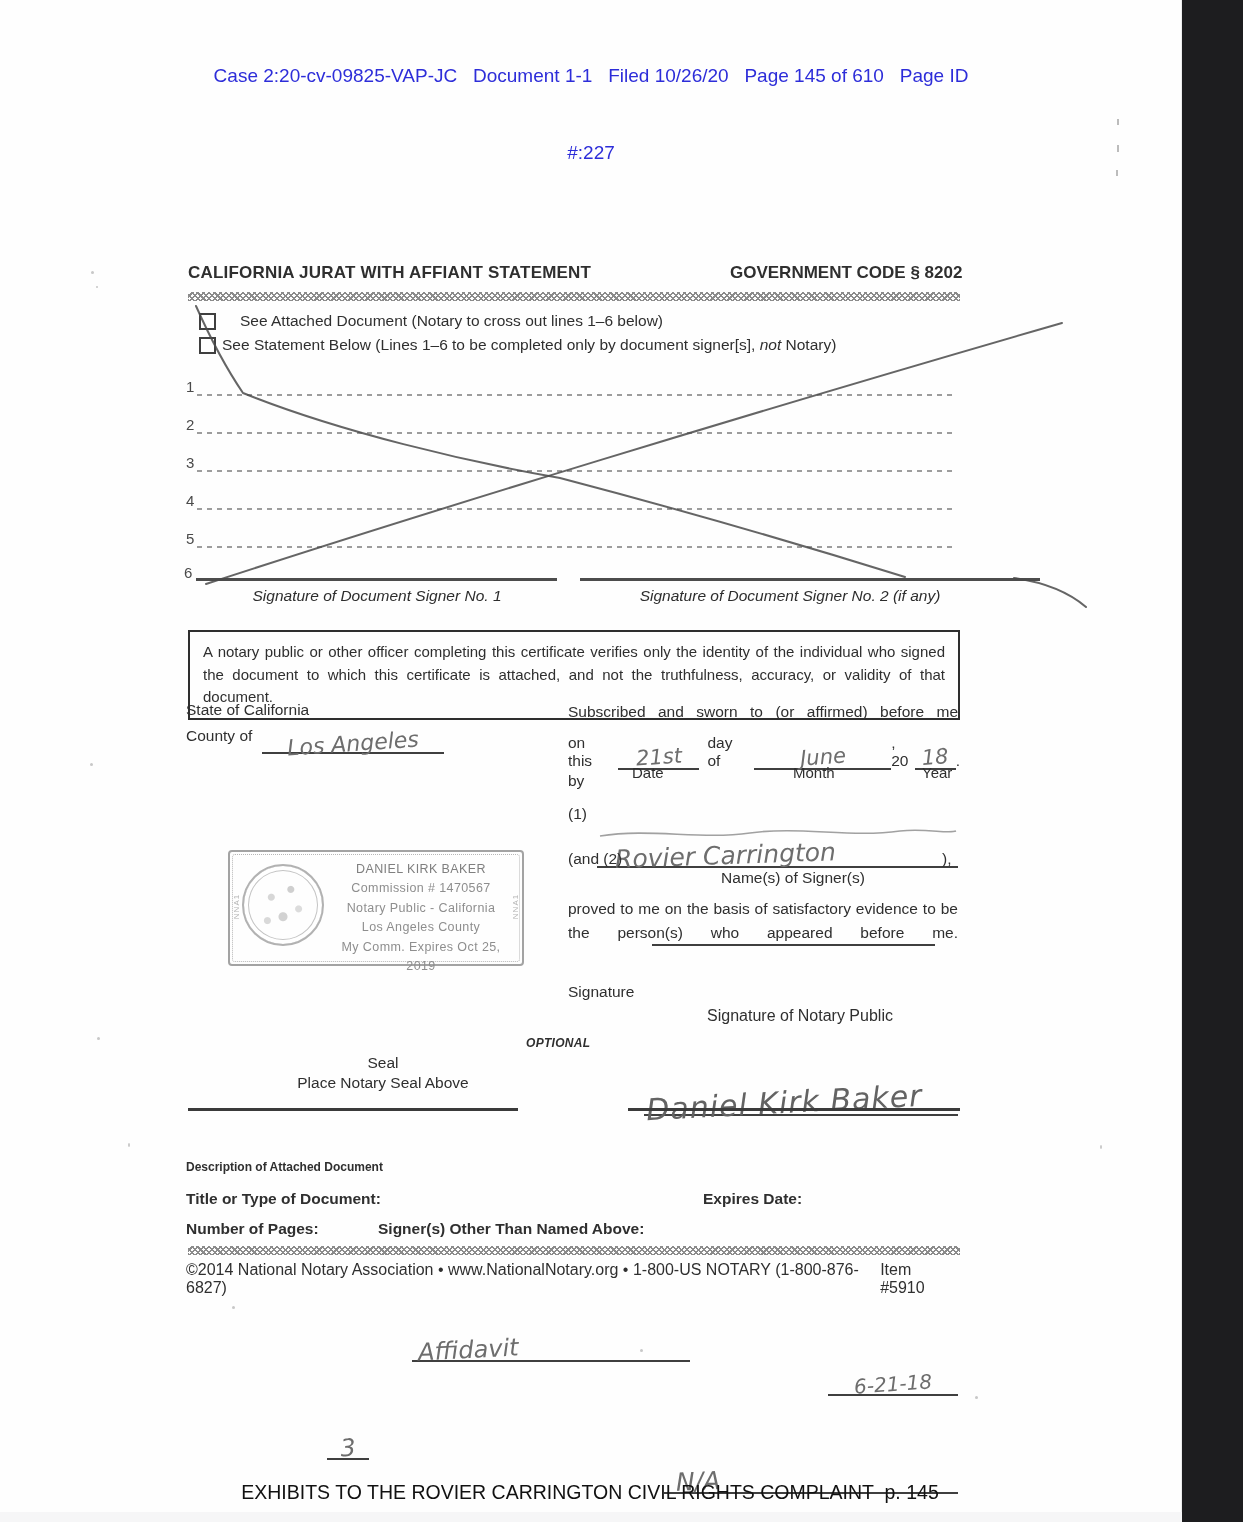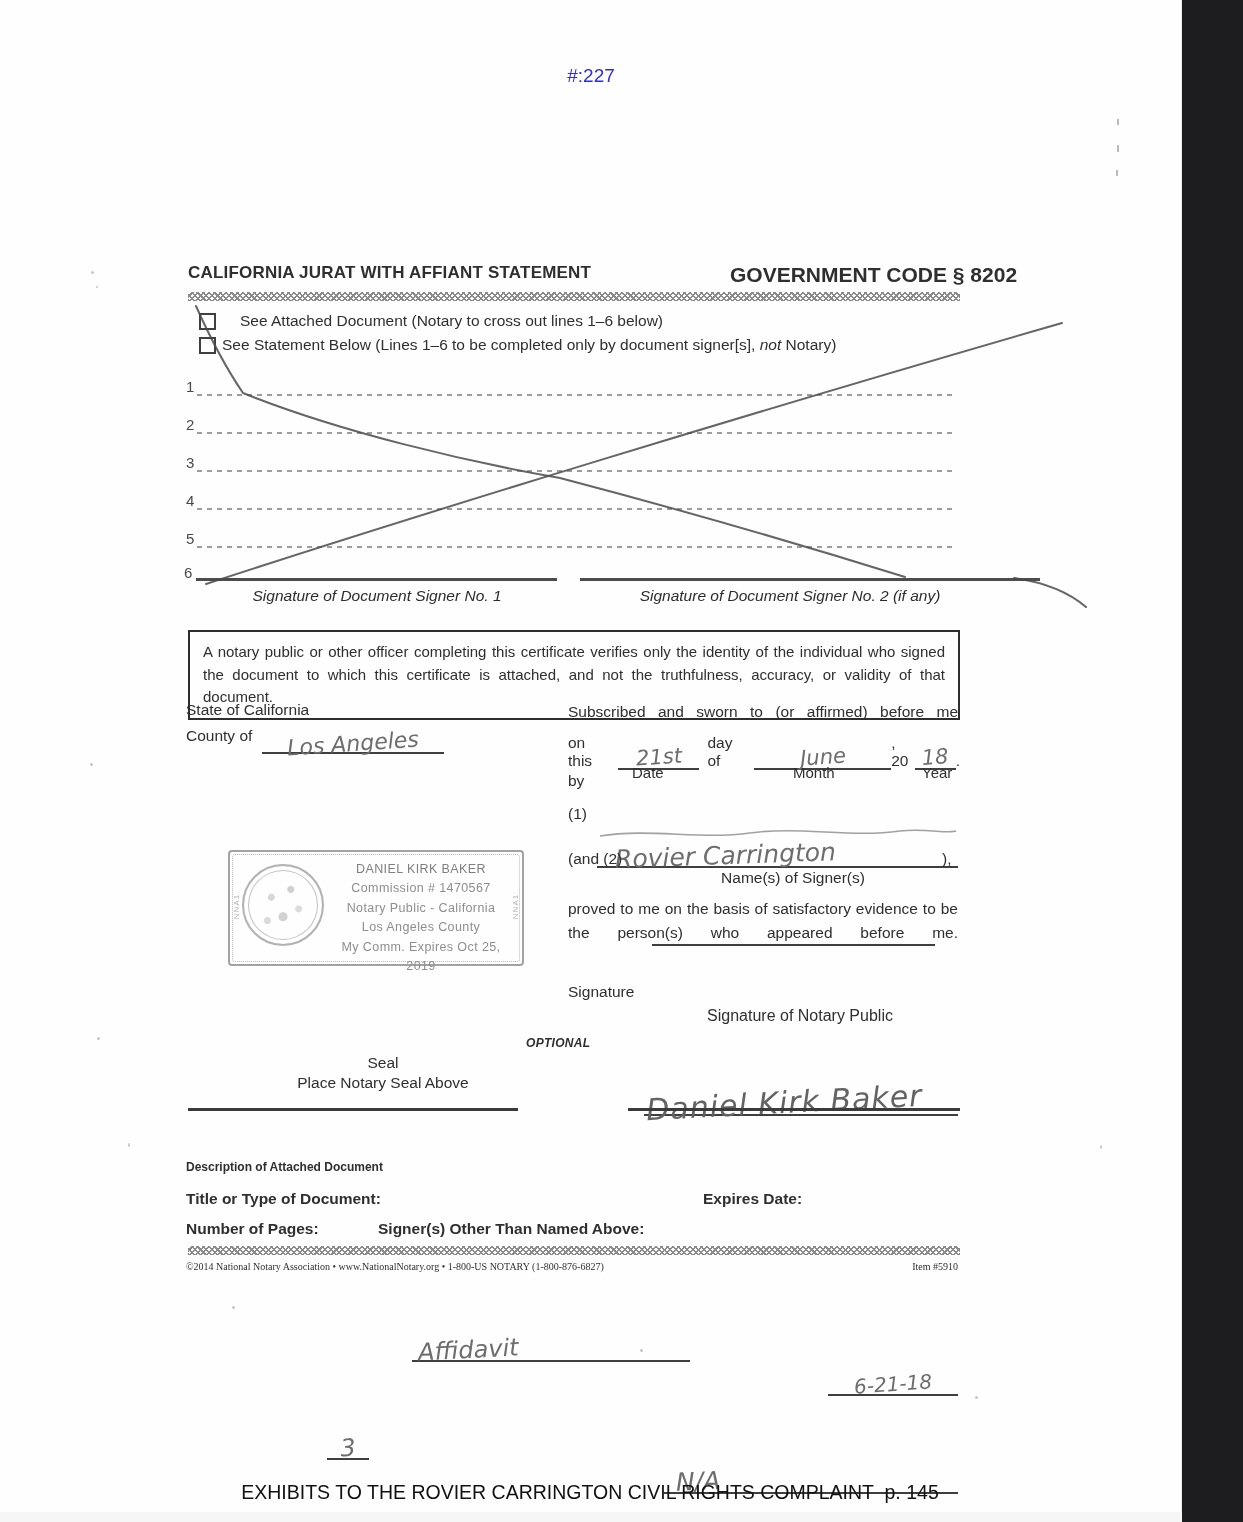--- a/index.html
+++ b/index.html
@@ -46,25 +46,26 @@
   .speck{position:absolute;background:#9a9a9a;opacity:.55;border-radius:50%;}
   .tick{position:absolute;background:#8f8f8f;opacity:.6;}
   svg.overlay{position:absolute;left:0;top:0;pointer-events:none;}
 </style>
 </head>
 <body>
 
 <div class="stage">
 
   <div class="abs header pre" style="color:#2d2dd9;">
+    <div>Case 2:20-cv-09825-VAP-JC   Document 1-1   Filed 10/26/20   Page 145 of 610   Page ID</div>
     <div>#:227</div>
   </div>
 
   <div class="abs b" style="left:188px;top:263px;font-size:17px;letter-spacing:.2px;">CALIFORNIA JURAT WITH AFFIANT STATEMENT</div>
-  <div class="abs b" style="left:730px;top:263px;font-size:21px;">GOVERNMENT CODE § 8202</div>
+  <div class="abs b" style="left:730px;top:263px;font-size:17px;">GOVERNMENT CODE § 8202</div>
   <div class="abs hatch" style="left:188px;top:292px;width:772px;"></div>
 
   <div class="abs cbx" style="left:199px;top:313px;"></div>
   <div class="abs bodytxt" style="left:240px;top:312px;text-align:center;">See Attached Document (Notary to cross out lines 1–6 below)</div>
   <div class="abs cbx" style="left:199px;top:337px;"></div>
   <div class="abs bodytxt" style="left:222px;top:336px;">
     <span>See Statement Below (Lines 1–6 to be completed only by document signer[s], </span><span class="i">not</span><span> Notary)</span>
   </div>
 
   <div class="abs num" style="left:186px;top:378px;">1</div>
@@ -170,21 +171,21 @@
   <div class="abs b" style="left:186px;top:1220px;font-size:15.5px;">Number of Pages:</div>
   <div class="abs blank" style="left:327px;top:1202px;width:42px;height:32px;">
     <span class="hand hv" style="font-size:24px;bottom:-4px;">3</span>
   </div>
   <div class="abs b" style="left:378px;top:1220px;font-size:15.5px;">Signer(s) Other Than Named Above:</div>
   <div class="abs blank" style="left:664px;top:1200px;width:294px;height:34px;">
     <span class="hand" style="position:absolute;left:12px;bottom:-4px;font-size:25px;transform:rotate(-2deg);">N/A</span>
   </div>
 
   <div class="abs hatch" style="left:188px;top:1246px;width:772px;"></div>
-  <div class="abs" style="left:186px;top:1261px;width:772px;display:flex;justify-content:space-between;font-size:10px;font-family:Liberation Serif, serif;">
+  <div class="abs" style="left:186px;top:1261px;width:772px;display:flex;justify-content:space-between;font-size:16px;">
     <span>©2014 National Notary Association • www.NationalNotary.org • 1-800-US NOTARY (1-800-876-6827)</span>
     <span>Item #5910</span>
   </div>
 
   <div class="abs pre" style="left:590px;top:1481px;transform:translateX(-50%);font-size:19.5px;color:#111;">EXHIBITS TO THE ROVIER CARRINGTON CIVIL RIGHTS COMPLAINT  p. 145</div>
 
   <svg class="overlay" width="1182" height="1522" viewBox="0 0 1182 1522">
     <path d="M196,306 C212,342 226,368 243,393 C340,432 468,462 560,478 C682,510 812,548 905,577" fill="none" stroke="#4a4a4a" stroke-width="2" stroke-linecap="round" opacity="0.85"></path>
     <path d="M1014,578 C1042,582 1066,590 1086,607" fill="none" stroke="#4a4a4a" stroke-width="2" stroke-linecap="round" opacity="0.85"></path>
     <path d="M206,584 C420,514 760,410 1062,323" fill="none" stroke="#4a4a4a" stroke-width="2" stroke-linecap="round" opacity="0.85"></path>

